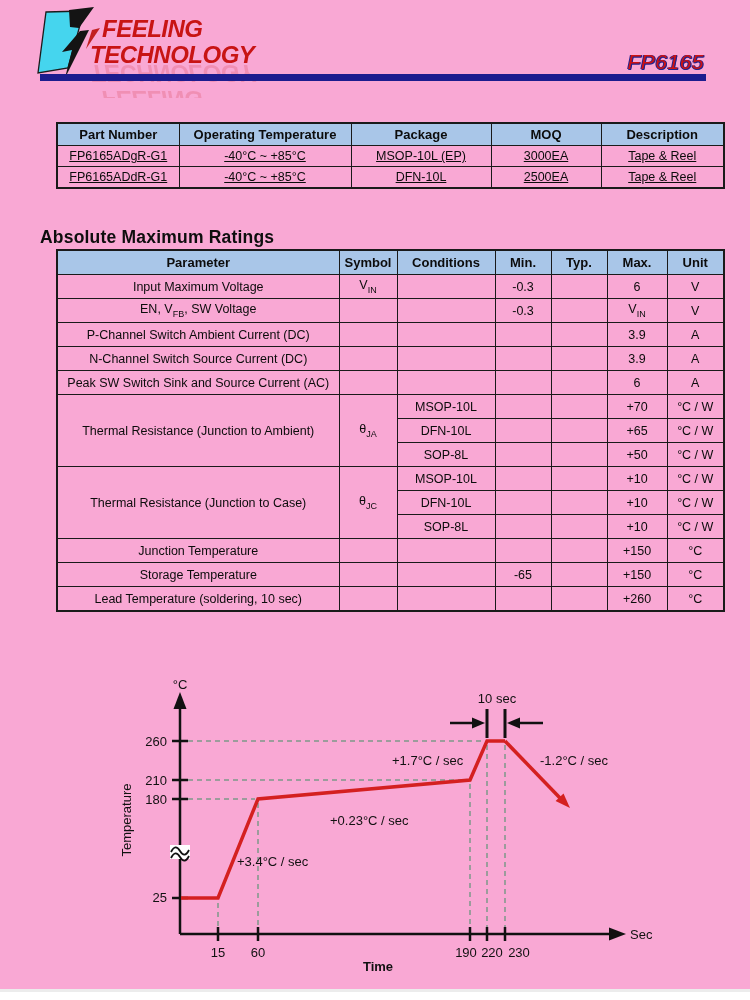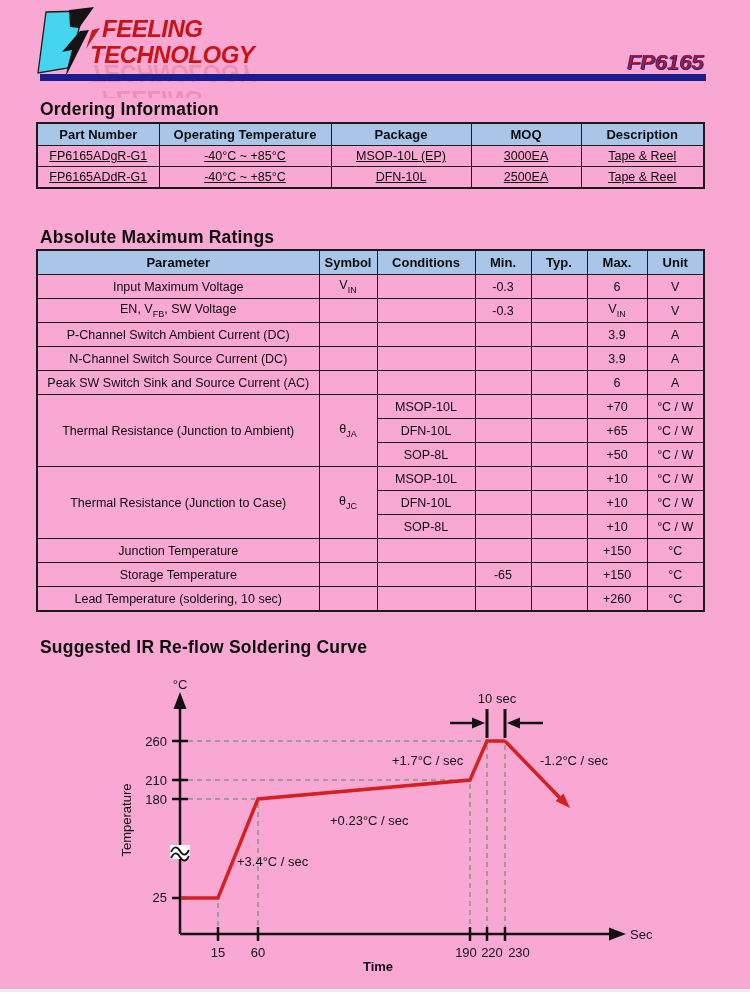--- a/index.html
+++ b/index.html
@@ -16,21 +16,21 @@
     text-shadow:1px 1px 0 #23238e, -1px 0 0 #23238e, 0 1px 0 #23238e, 1px 0 0 #23238e;
     letter-spacing:0.5px;
   }
   .header-rule { position:absolute; top:74px; left:40px; width:666px; height:7px; background:#1c1c8e; }
   
   h2.sec-heading { position:absolute; left:40px; margin:0; font-size:17.5px; font-weight:bold; color:#0e0e0e; letter-spacing:0.2px; }
   #h-ordering { top:99px; }
   #h-amr { top:227px; }
   #h-reflow { top:637px; }
   
-  table.ds { position:absolute; left:36px; border-collapse:collapse; table-layout:fixed; width:667px;
+  table.ds { position:absolute; left:56px; border-collapse:collapse; table-layout:fixed; width:667px;
              font-size:12.5px; color:#0c0c0c; border:2px solid #1a1a1a; }
   table.ds th, table.ds td { border:1px solid #1a1a1a; padding:0 4px; text-align:center; vertical-align:middle; overflow:hidden; white-space:nowrap; }
   table.ds th { background:#a9c6e8; font-size:13px; font-weight:bold; }
   table.ordering { top:122px; }
   table.ordering th { height:21px; }
   table.ordering td { height:20px;text-decoration:underline; }
   table.amr { top:249px; }
   table.amr th { height:23px; }
   table.amr td { height:23px; }
   td.left { text-align:left; }
@@ -53,21 +53,20 @@
     <text class="logo-word" x="68" y="31">FEELING</text>
     <text class="logo-word" x="56" y="57">TECHNOLOGY</text>
     <g transform="translate(0,116) scale(1,-1)" opacity="0.16">
       <text class="logo-word" x="68" y="31">FEELING</text>
       <text class="logo-word" x="56" y="57">TECHNOLOGY</text>
     </g>
   </svg>
   <div class="part-number">FP6165</div>
   <div class="header-rule"></div>
 
-  <h2 class="sec-heading" id="h-ordering">Ordering Information</h2>
   <table class="ds ordering">
     <colgroup>
         <col style="width:122px">
         <col style="width:172px">
         <col style="width:140px">
         <col style="width:110px">
         <col style="width:123px">
       </colgroup>
     <tbody>
         <tr>
@@ -229,21 +228,20 @@
       <td></td>
           <td></td>
       <td></td>
           <td></td>
       <td>+260</td>
       <td>°C</td>
     </tr>
   </tbody>
     </table>
 
-  <h2 class="sec-heading" id="h-reflow">Suggested IR Re-flow Soldering Curve</h2>
 
   <svg class="chart" width="650" height="318" viewBox="90 672 650 318">
 
     <g stroke="#9c9c9c" stroke-width="2" stroke-dasharray="5 4" fill="none">
       <line x1="188" y1="741" x2="484" y2="741"></line>
       <line x1="188" y1="780" x2="467" y2="780"></line>
       <line x1="188" y1="799" x2="255" y2="799"></line>
       <line x1="218" y1="903" x2="218" y2="930"></line>
       <line x1="258" y1="803" x2="258" y2="930"></line>
       <line x1="470" y1="784" x2="470" y2="930"></line>

